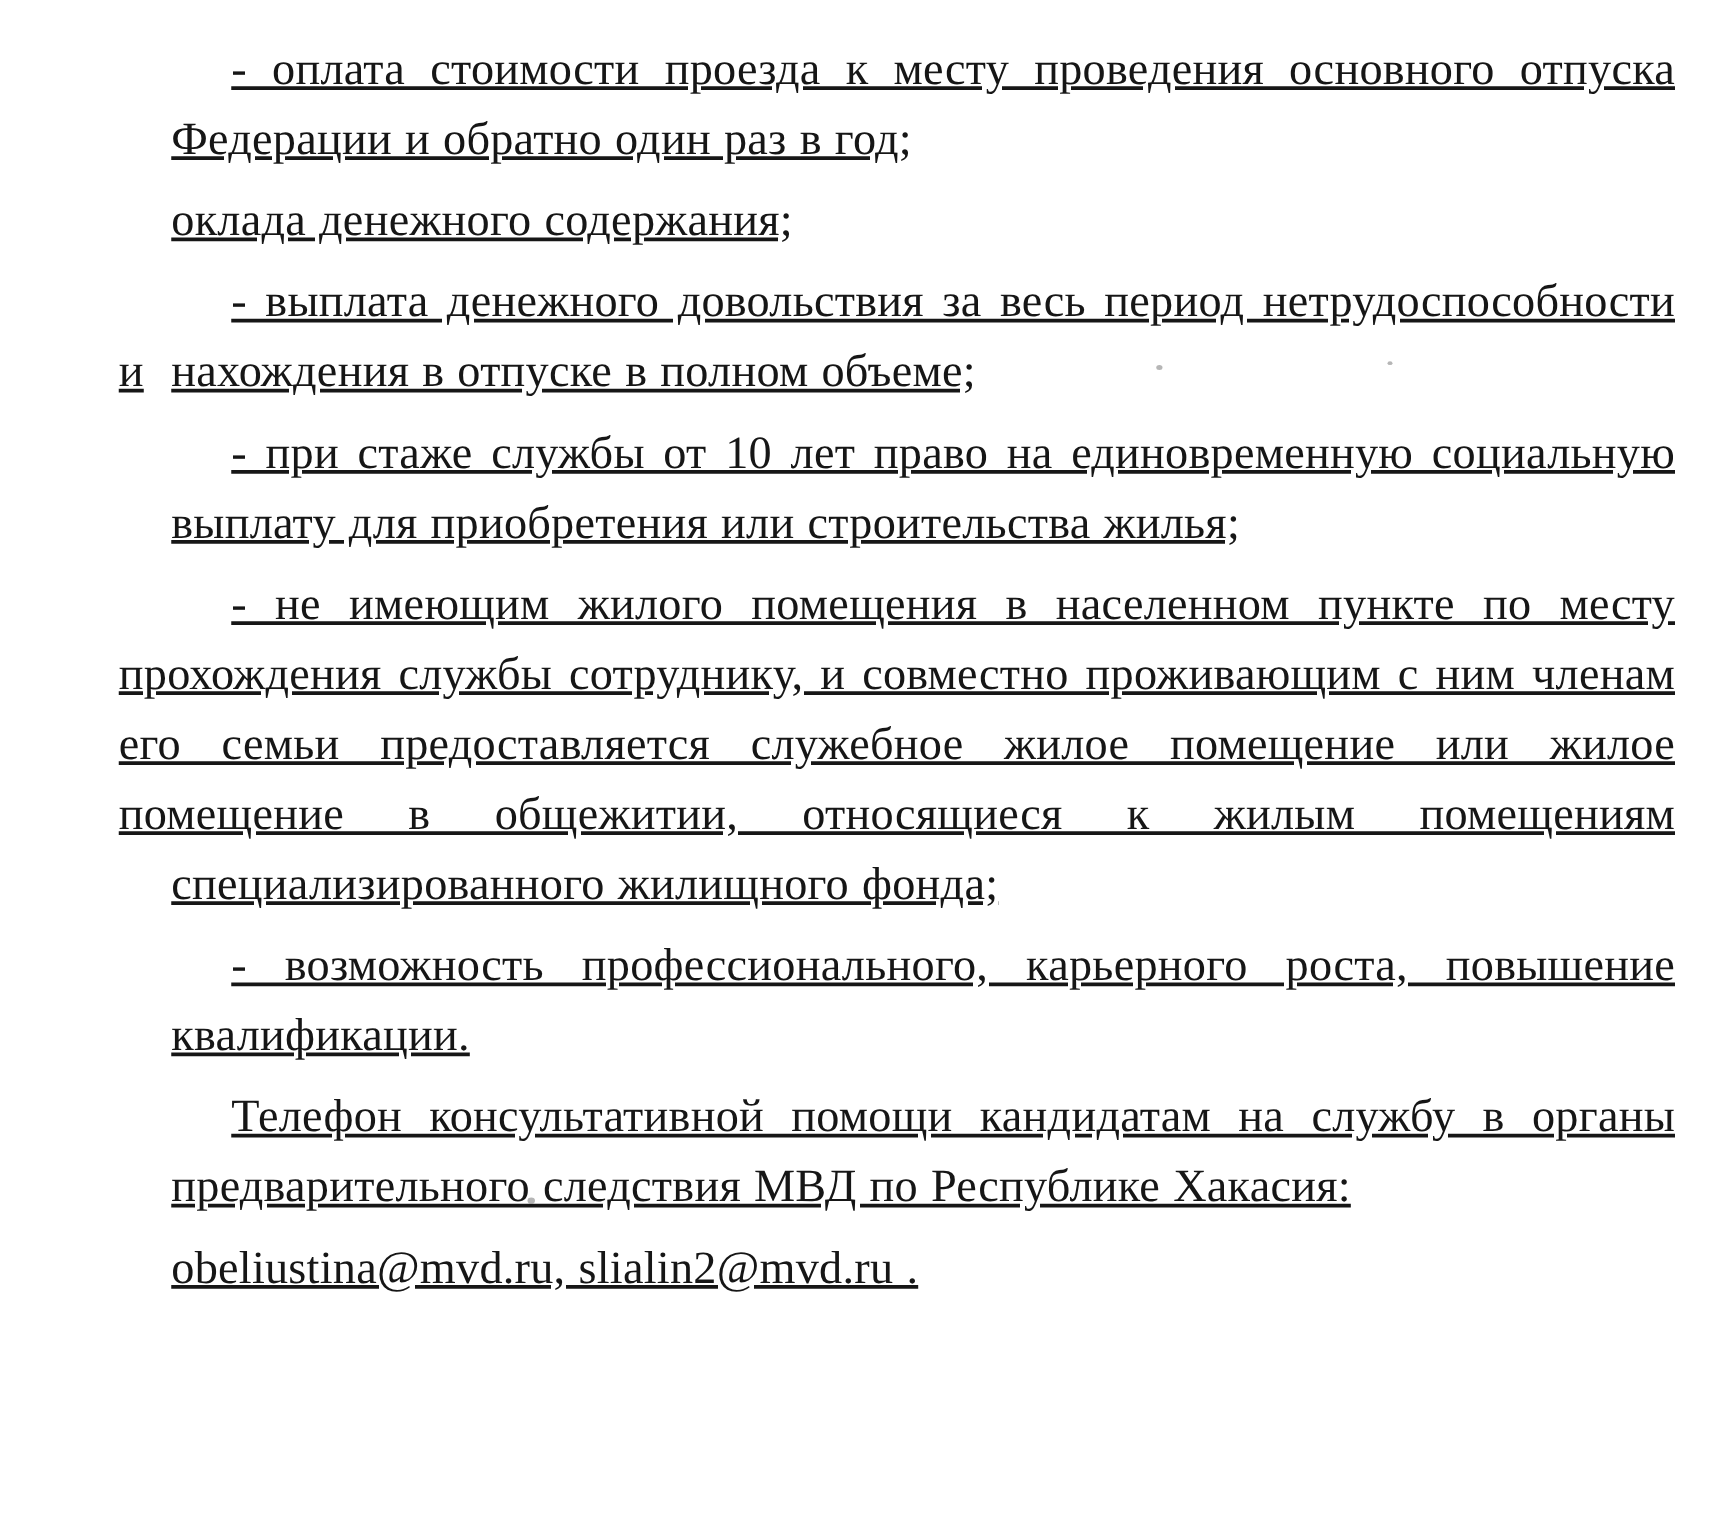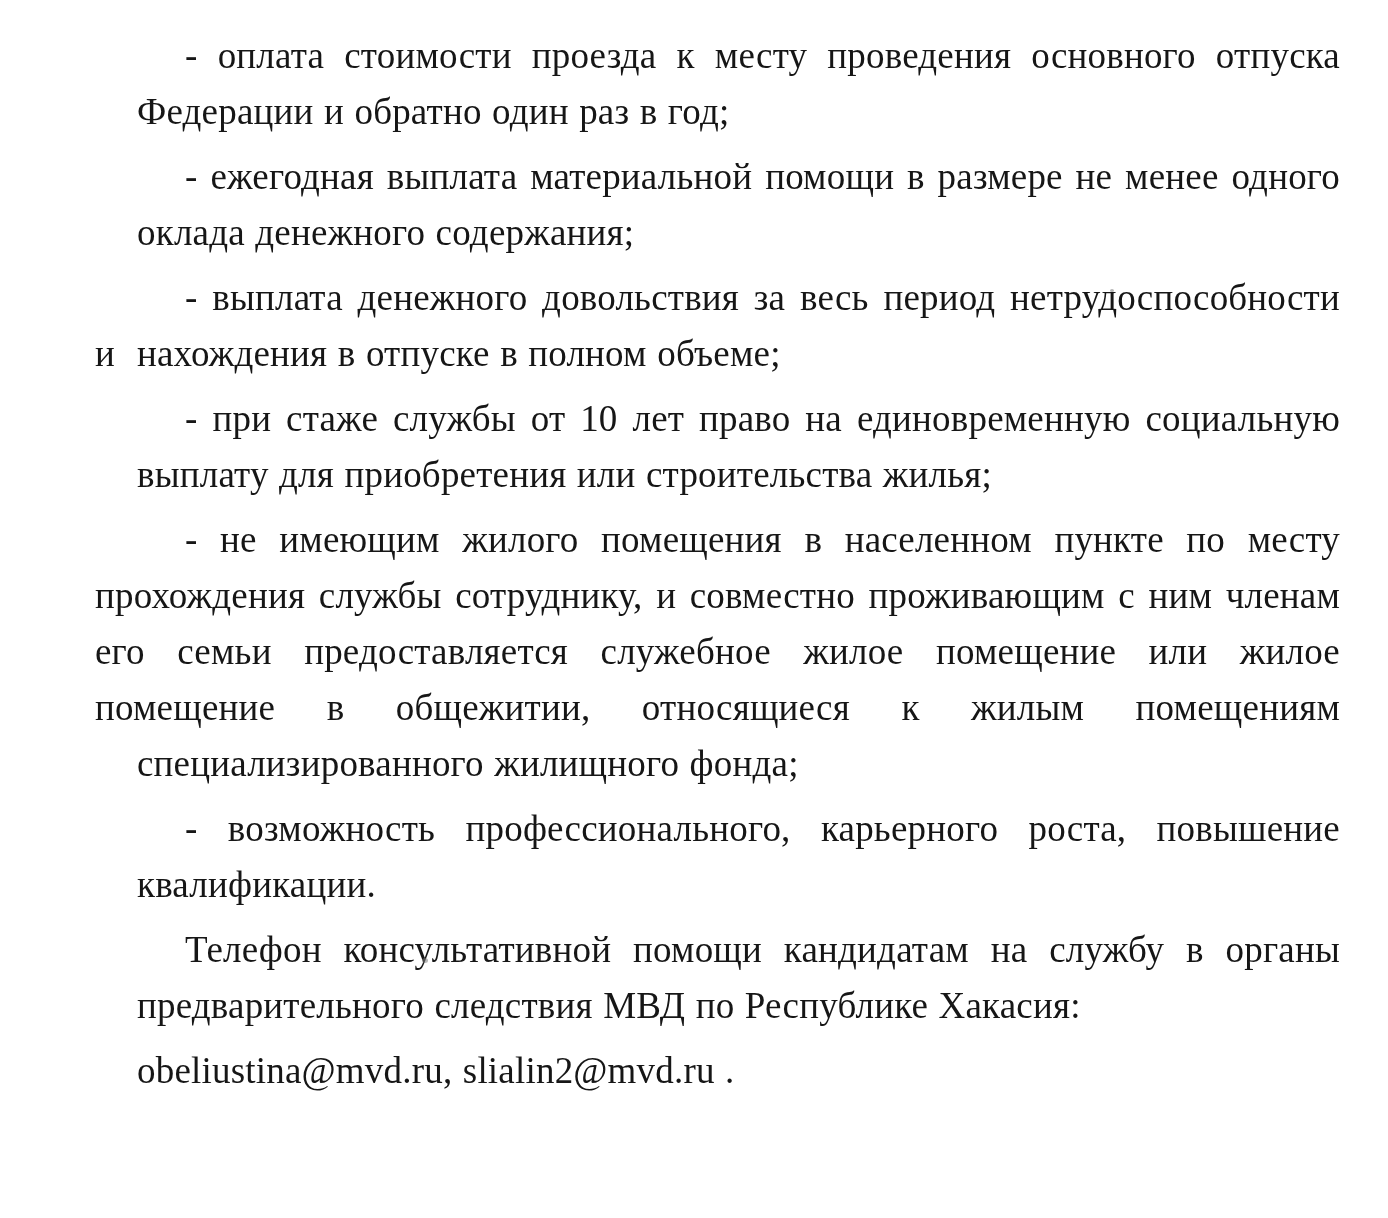--- a/index.html
+++ b/index.html
@@ -10,20 +10,21 @@
   .page {
     position: relative;
     width: 1388px;
     height: 1218px;
     background: #ffffff;
     overflow: hidden;
     box-sizing: border-box;
     padding: 28px 48px 0 95px;
     font-family: "Liberation Serif", "DejaVu Serif", serif;
     color: #161616;
+    text-decoration: underline;
   }
   .para {
     margin: 0 0 9px 0;
   }
   .line {
     font-size: 37px;
     line-height: 56px;
     height: 56px;
     white-space: normal;
     text-align: justify;
@@ -52,21 +53,20 @@
 </head>
 <body>
 
 <div class="page">
   <div id="document-body">
       <div class="para">
         <div class="line first indented">- оплата стоимости проезда к месту проведения основного отпуска</div>
         <div class="line last indented">Федерации и обратно один раз в год;</div>
       </div>
       <div class="para">
-        <div class="line first indented">- ежегодная выплата материальной помощи в размере не менее одного</div>
         <div class="line last indented">оклада денежного содержания;</div>
       </div>
       <div class="para">
         <div class="line first indented">- выплата денежного довольствия за весь период нетрудоспособности и</div>
         <div class="line last indented">нахождения в отпуске в полном объеме;</div>
       </div>
       <div class="para">
         <div class="line first indented">- при стаже службы от 10 лет право на единовременную социальную</div>
         <div class="line last indented">выплату для приобретения или строительства жилья;</div>
       </div>

